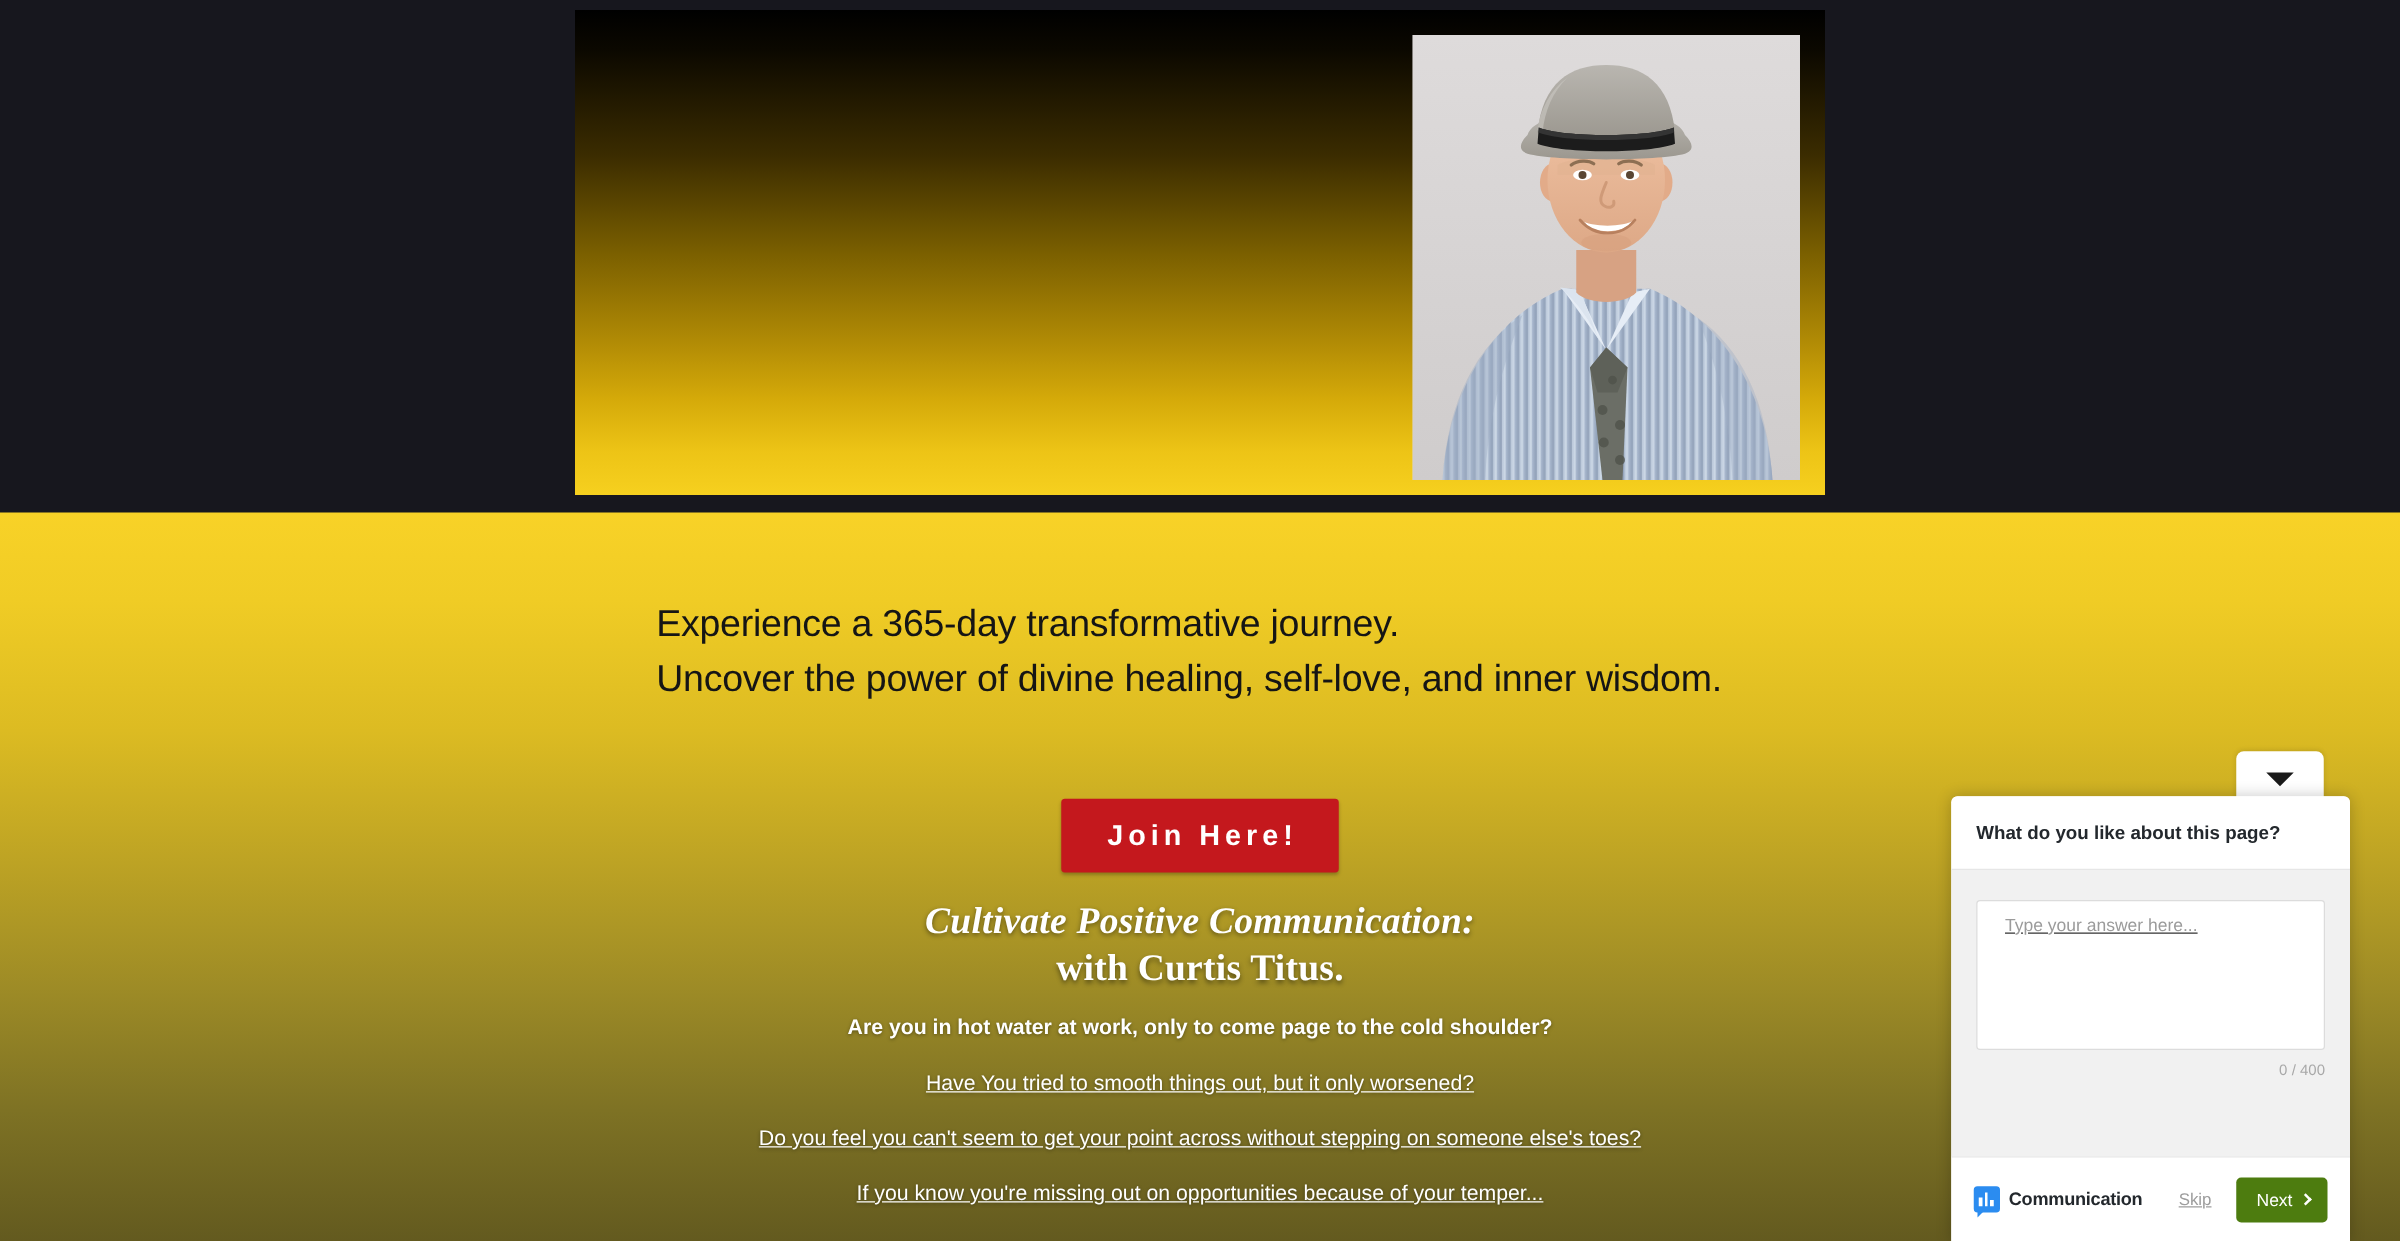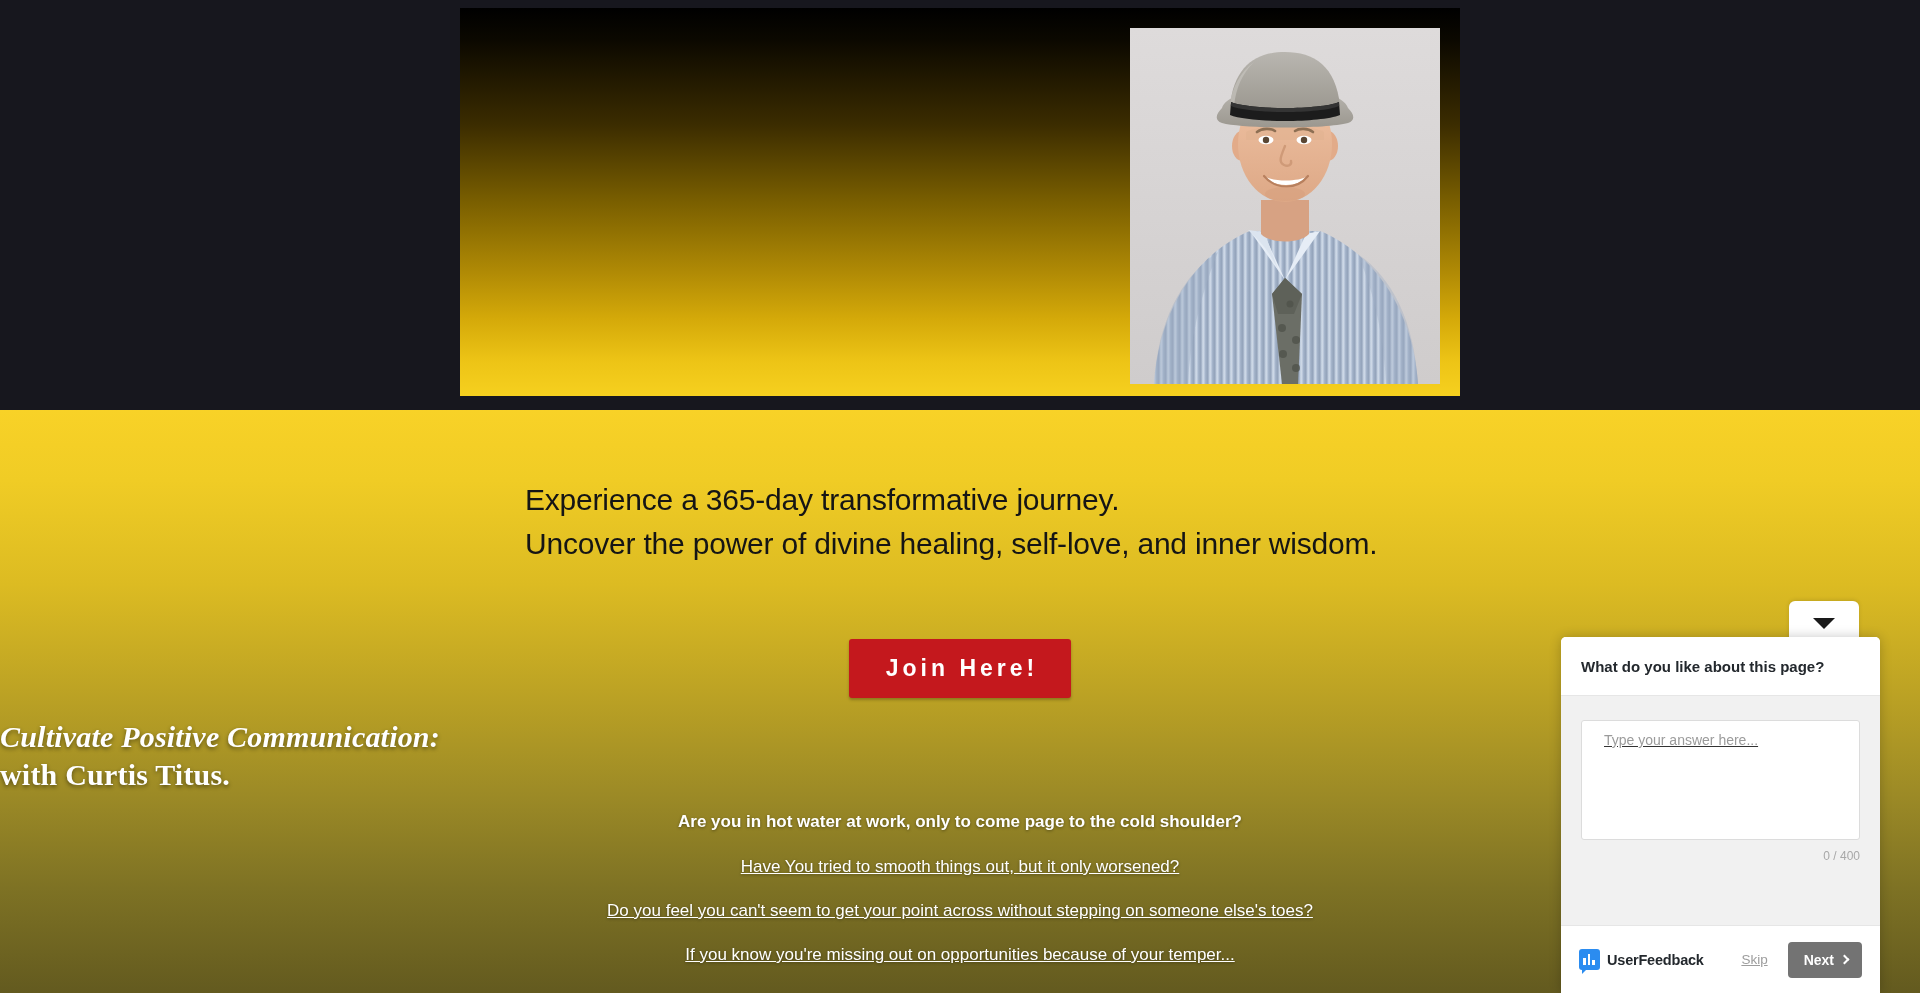--- a/index.html
+++ b/index.html
@@ -79,21 +79,21 @@
     padding:16px 33px 16px 37px;
     border:none;
     border-radius:3px;
     cursor:pointer;
     font-family:"Liberation Sans", sans-serif;
     box-shadow:0 2px 3px rgba(0,0,0,.25);
     text-align:right;
   }
   .sub-head {
     position:absolute; left:0; top:308px; width:1920px;
-    text-align:left;
+    text-align:center;
     font-family:"Liberation Serif", serif;
     color:#ffffff;
     text-shadow:0 2px 4px rgba(0,0,0,.45);
   }
   .sub-head .line1 {
     display:block; font-size:30px; font-weight:bold; font-style:italic;
     line-height:38px; letter-spacing:0.2px;
   }
   .sub-head .line2 {
     display:block; font-size:30px; font-weight:bold;
@@ -195,23 +195,23 @@
   .uf-logo .bars i:nth-child(1){ height:7px; }
   .uf-logo .bars i:nth-child(2){ height:11px; }
   .uf-logo .bars i:nth-child(3){ height:5px; }
   .uf-brand-name { font-size:14.5px; font-weight:bold; color:#23282d; letter-spacing:-.2px; }
   .uf-actions { margin-left:auto; display:flex; align-items:center; gap:20px; }
   .uf-skip {
     font-size:13.5px; color:#9d9d9d;
     text-decoration:underline; cursor:pointer;
   }
   .uf-next {
-    background:#737373; color:#fff;
+    background:#4d7c0f; color:#fff;
     border:none; border-radius:4px;
-    font-size:14px; font-weight:bold;
+    font-size:14px; font-weight:normal;
     font-family:"Liberation Sans", sans-serif;
     padding:10px 14px 10px 16px;
     cursor:pointer;
     display:flex; align-items:center; gap:7px;
   }
   .uf-next .chev {
     display:inline-block;
     width:7px; height:7px;
     border-top:2px solid #fff;
     border-right:2px solid #fff;
@@ -351,21 +351,21 @@
 
     <div class="uf-footer">
       <div class="uf-brand">
         <span class="uf-logo">
           <span class="bars">
               <i></i>
               <i></i>
               <i></i>
             </span>
         </span>
-        <span class="uf-brand-name">UserFeedback</span>
+        <span class="uf-brand-name">Communication</span>
       </div>
       <div class="uf-actions">
         <span class="uf-skip">Skip</span>
         <button class="uf-next">
           <span>Next</span>
           <span class="chev"></span>
         </button>
       </div>
     </div>
 

